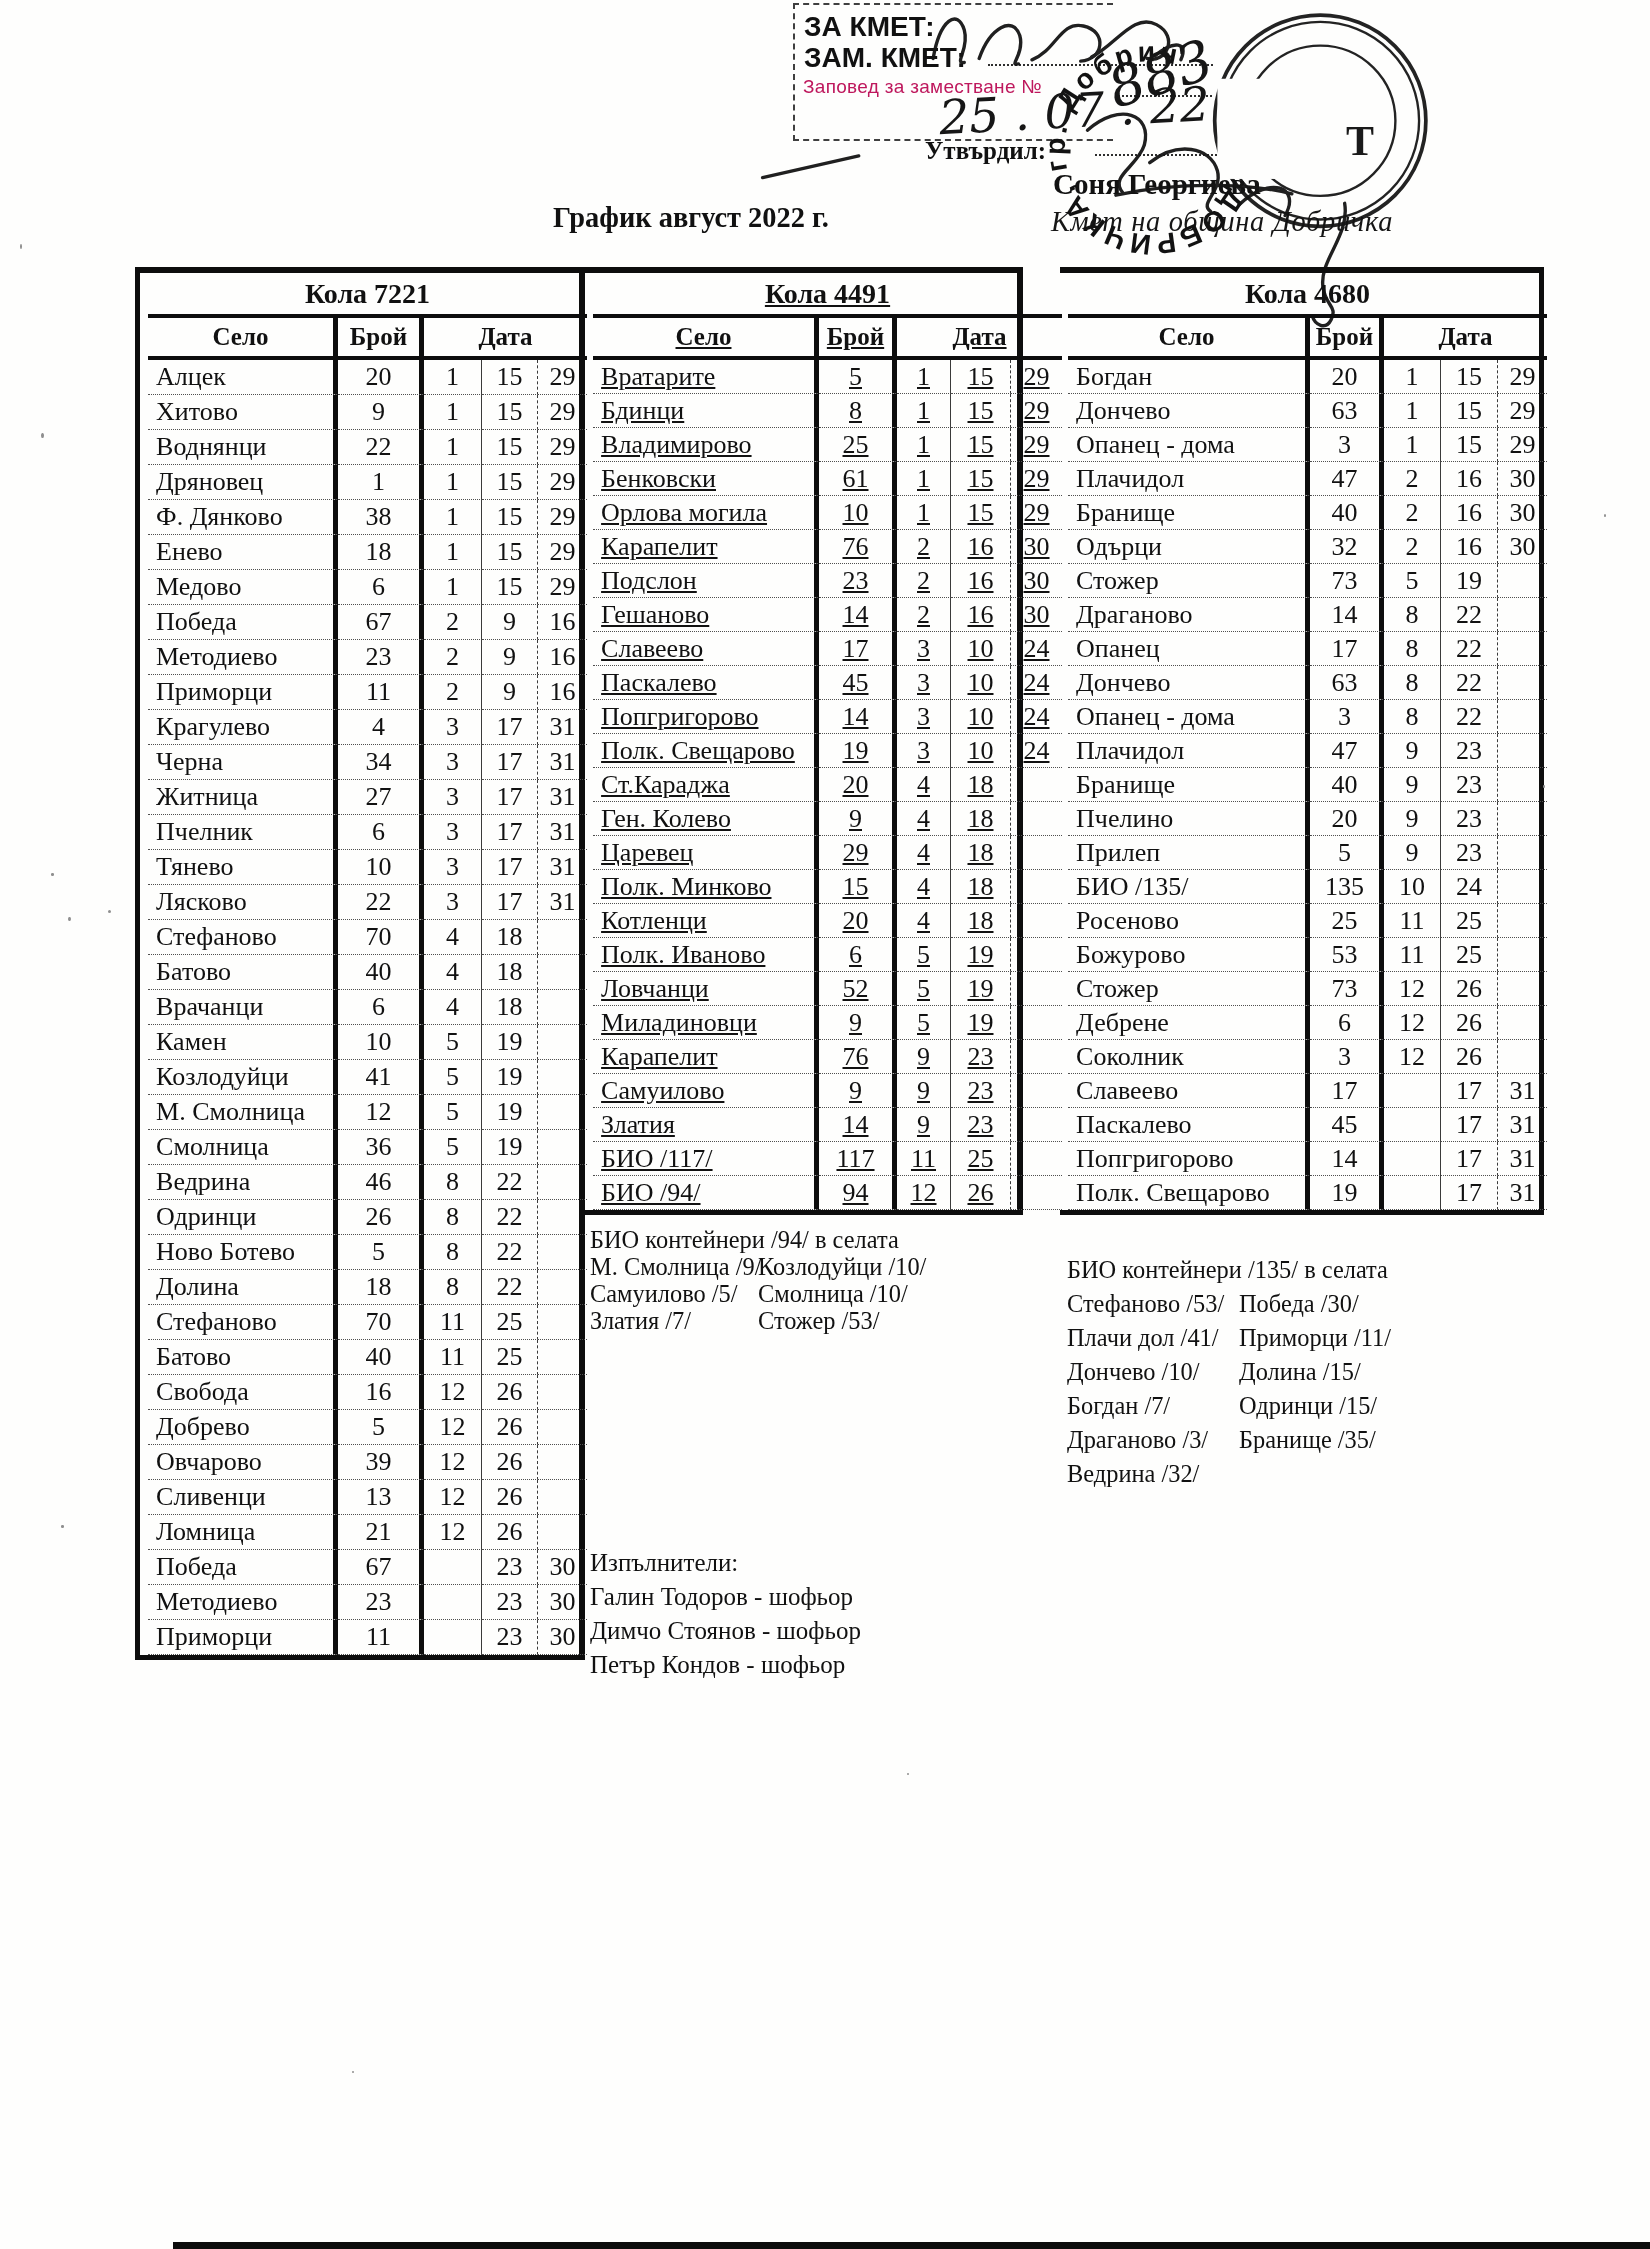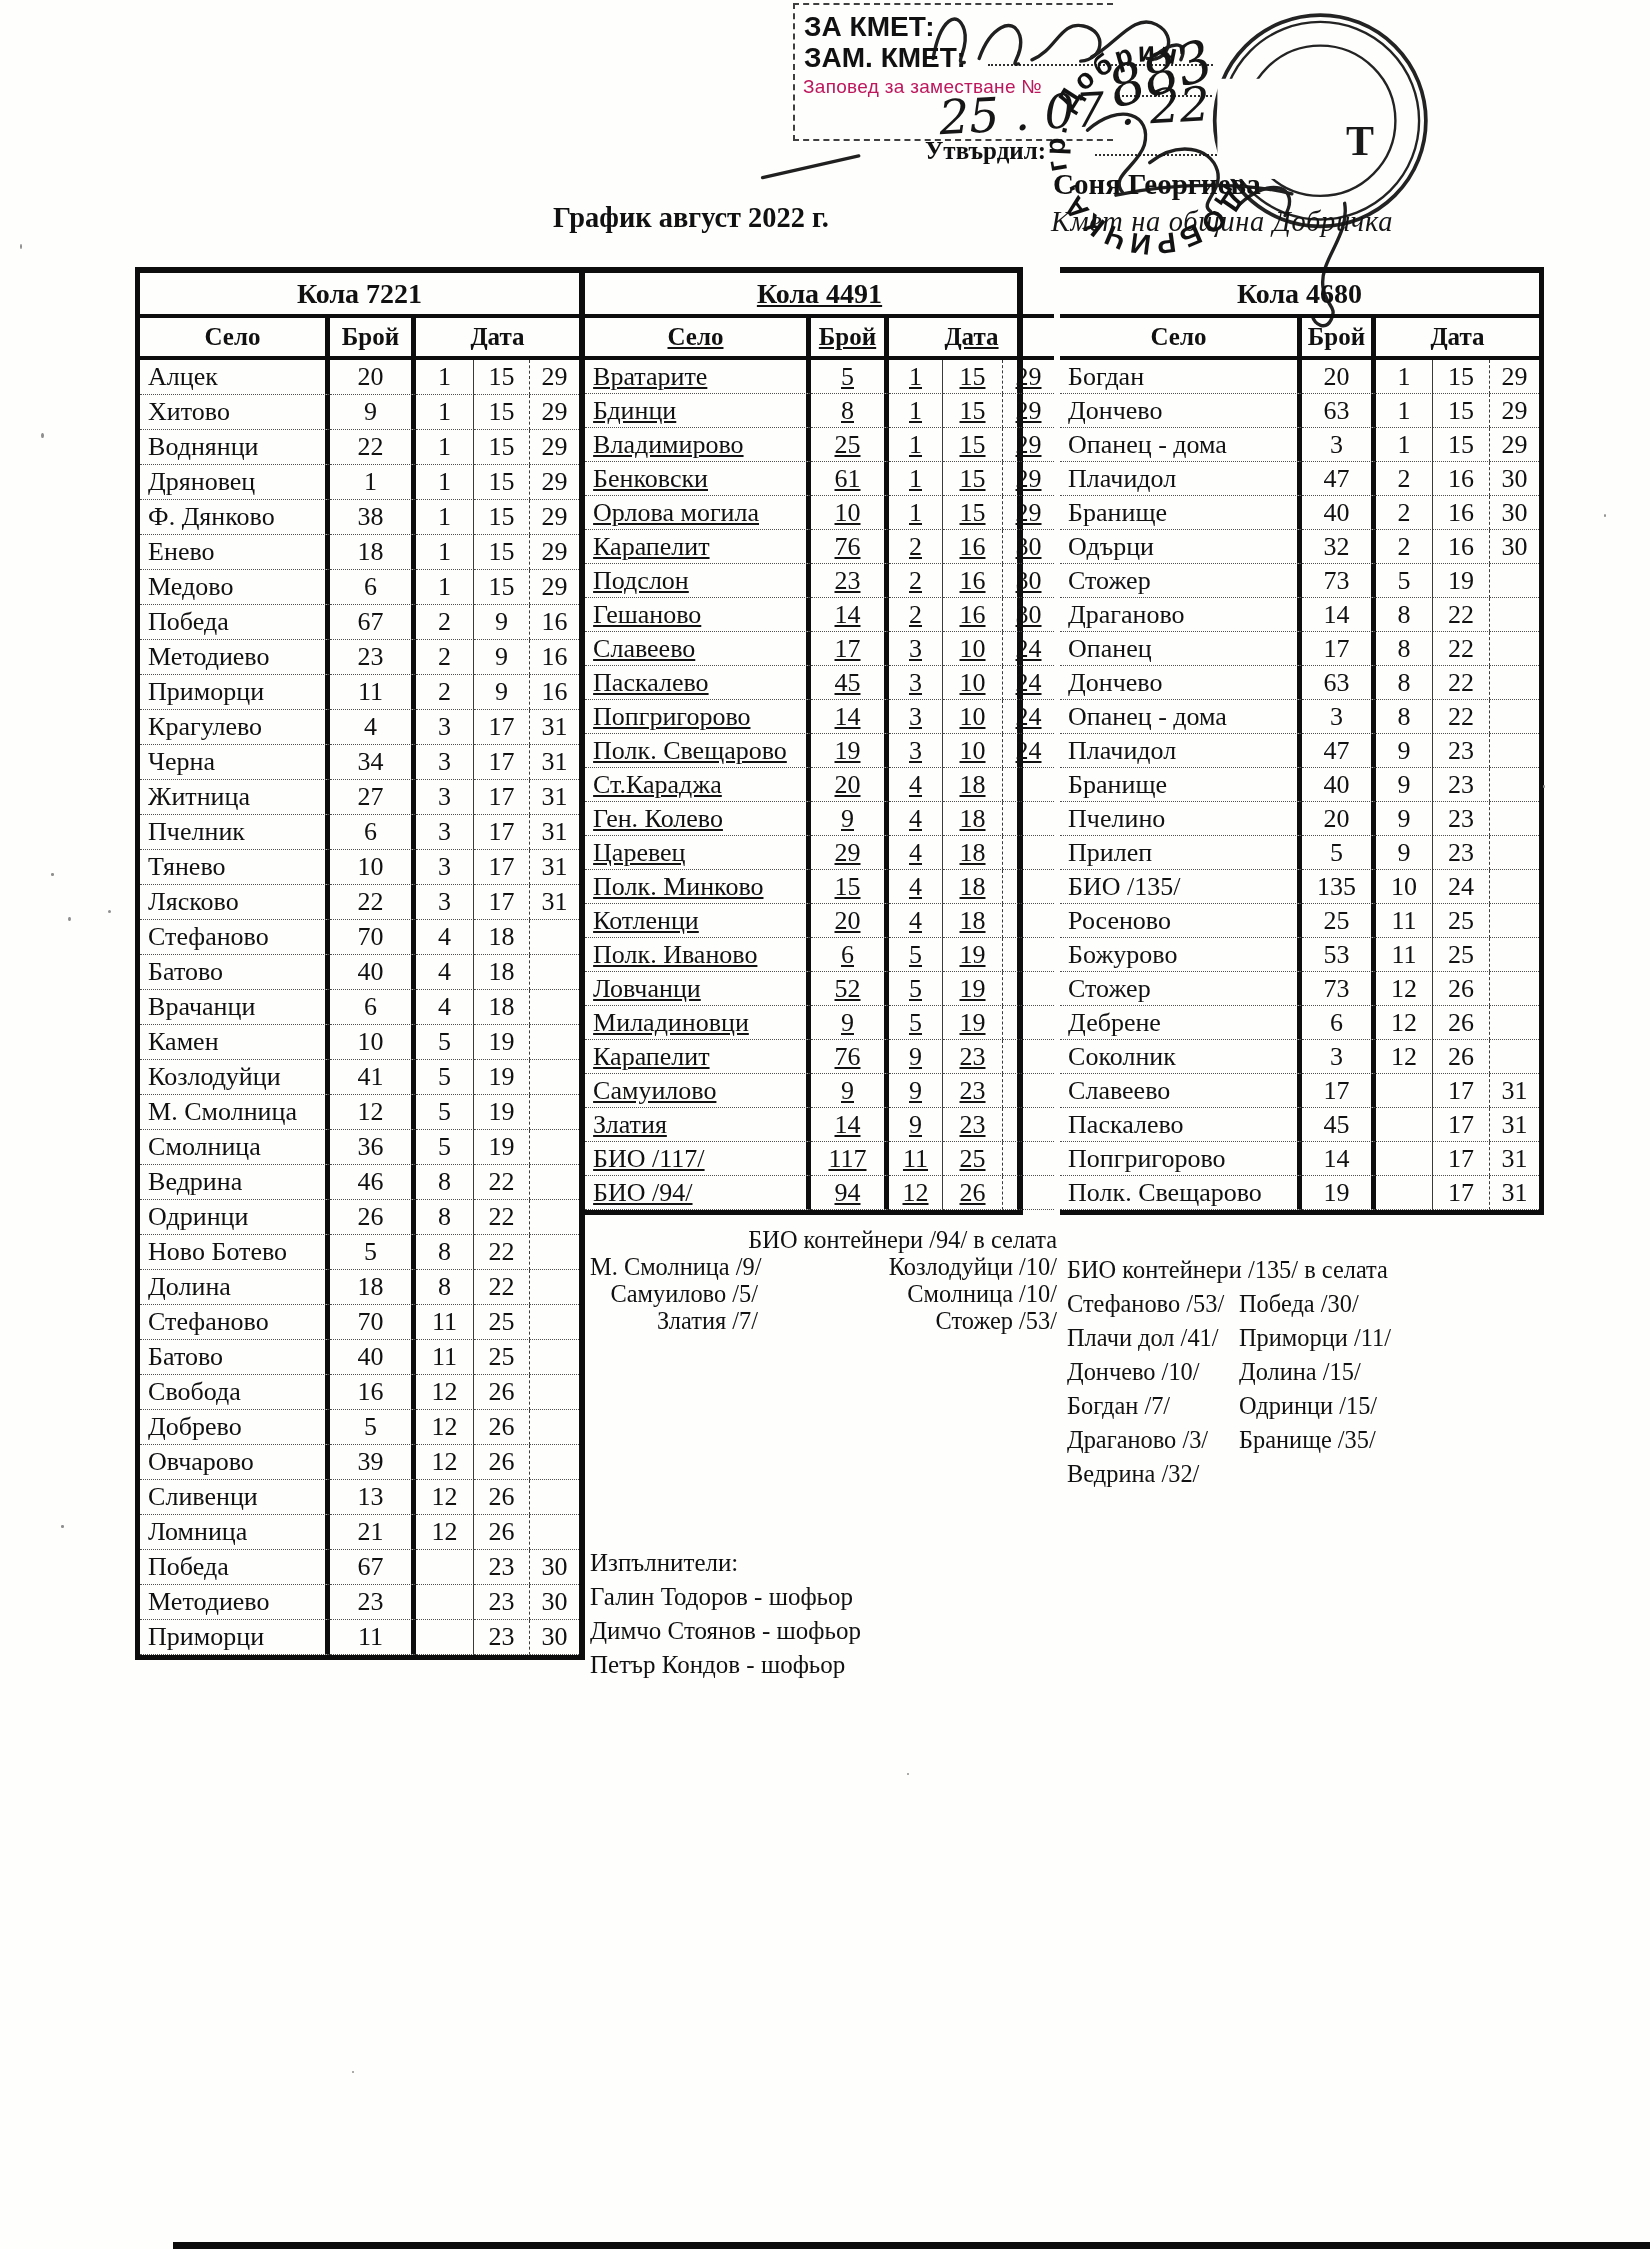--- a/index.html
+++ b/index.html
@@ -15,21 +15,21 @@
   .hl2{position:absolute;left:804px;top:42px;font-weight:bold;font-size:28px;}
   .hl3{position:absolute;left:803px;top:76px;font-size:19px;color:#be185d;letter-spacing:0.3px;}
   .leader{position:absolute;height:0;border-top:2.7px dotted #2e2e2e;}
   .utv{position:absolute;left:925px;top:137px;font-weight:bold;font-size:25px;}
   .sonya{position:absolute;left:1053px;top:168px;font-weight:bold;font-size:29px;}
   .kmet{position:absolute;left:1051px;top:206px;font-style:italic;font-size:28.4px;letter-spacing:0.7px;color:#161616;}
   .doc-title{position:absolute;left:553px;top:202px;font-weight:bold;font-size:28.4px;}
 
   
   .tcol{position:absolute;top:267px;display:grid;box-sizing:border-box;background:transparent;
-        border:0 solid #0d0d0d;}
+        border:0 solid #0d0d0d;padding-left:8px;}
   #tcol0{left:135px;width:450px;border-width:6.1px 6.1px 5.4px 5.4px;
          grid-template-columns:190px 86px 58px 56px 49px;
          grid-template-rows:45px 42px repeat(37,35px);}
   #tcol1{left:585px;width:438px;border-width:6.1px 6.1px 5.4px 0;
          grid-template-columns:226px 78px 54px 60px 51px;
          grid-template-rows:45px 42px repeat(25,34px);text-decoration:underline;}
   #tcol2{left:1060px;width:484px;border-width:6.1px 5.4px 5.4px 0;
          grid-template-columns:242px 74px 57px 57px 49px;
          grid-template-rows:45px 42px repeat(25,34px);}
   .vh{grid-column:1/-1;display:flex;align-items:center;justify-content:center;
@@ -42,21 +42,21 @@
       border-bottom:1.4px dotted #4f4f4f;box-sizing:border-box;overflow:hidden;white-space:nowrap;}
   .c-name{justify-content:flex-start;padding-left:8.1px;border-right:5.4px solid #0d0d0d;}
   .c-count{border-right:5.4px solid #0d0d0d;}
   .c-d1{border-right:1.4px solid #3a3a3a;}
   .c-d2{border-right:1.4px dashed #3a3a3a;}
 
   
   .notes{position:absolute;font-size:24.4px;}
   #notes1{left:590px;top:1226px;width:467px;}
   #notes2{left:1067px;top:1256px;width:477px;}
-  #notes1 .nl{height:27px;text-align:right;}
+  #notes1 .nl{height:27px;}
   #notes2 .nl{height:34px;}
   .nl{display:block;white-space:nowrap;}
   .n-pair{display:grid;}
   #notes1 .n-pair{grid-template-columns:168px auto;}
   #notes2 .n-pair{grid-template-columns:172px auto;}
   .executors{position:absolute;left:590px;top:1549px;font-size:25px;}
   .ex-line{height:34px;white-space:nowrap;}
 
   
   .bottom-bar{position:absolute;left:173px;top:2242px;width:1478px;height:7.4px;background:#0c0c0c;}

